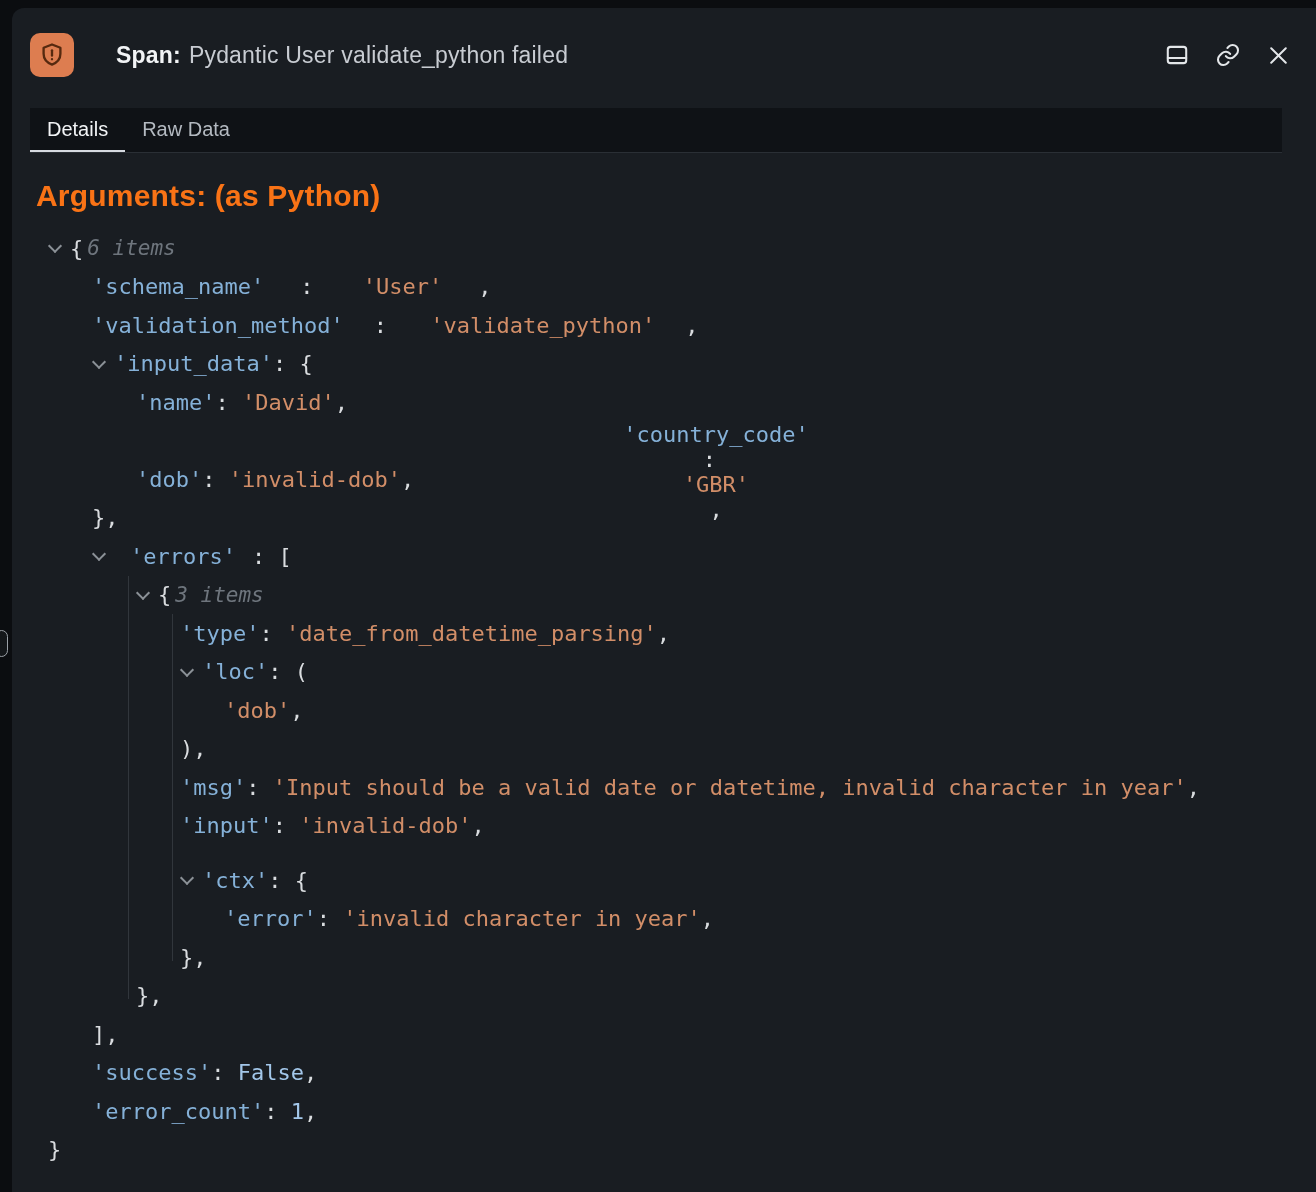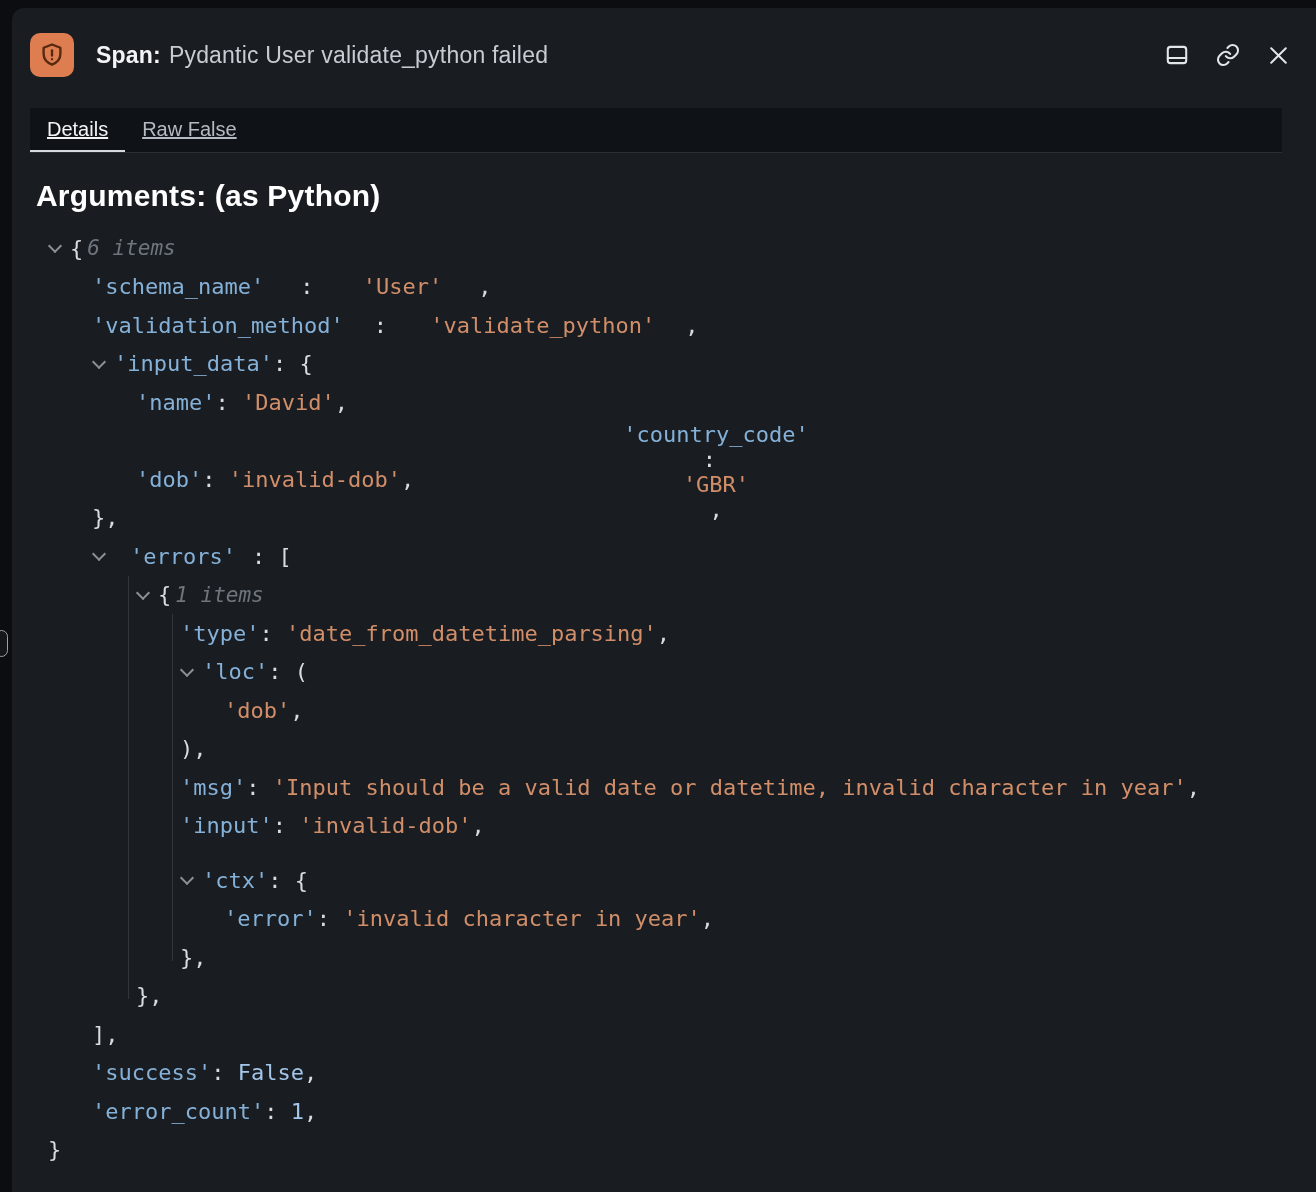--- a/index.html
+++ b/index.html
@@ -5,46 +5,46 @@
   * { margin:0; padding:0; box-sizing:border-box; }
   html,body { width:1316px; height:1192px; overflow:hidden; background:#0b0d10; font-family:"Liberation Sans", sans-serif; }
 
   .panel {
     position:absolute; left:12px; top:8px; right:0; bottom:0;
     background:#191d22; border-top-left-radius:12px;
   }
 
   
   .hdr {
-    height:94px; display:flex; align-items:center; padding:0 24px 0 18px;
+    height:94px; display:flex; align-items:center; padding:0 24px 0 18px;gap:20px;
   }
   .hdr-icon {
     width:44px; height:44px; border-radius:10px; background:#dd7d50;
     display:flex; align-items:center; justify-content:center; flex:0 0 auto;
   }
   .hdr-title { margin-left:22px; font-size:23px; color:#c8ccd2; letter-spacing:.2px; white-space:nowrap; }
   .hdr-title b { color:#f2f4f6; font-weight:700; margin-right:8px; }
   .hdr-actions { margin-left:auto; display:flex; align-items:center; gap:24px; }
   .act-btn { width:27px; height:27px; display:flex; align-items:center; justify-content:center; cursor:pointer; }
   .act-btn svg { stroke:#e3e6e9; fill:none; stroke-width:1.9; stroke-linecap:round; stroke-linejoin:round; }
 
   
   .tabstrip {
     margin:6px 34px 0 18px; height:45px; background:#0f1216;
     display:flex; align-items:stretch; border-bottom:1px solid #2a2f35;
   }
   .tab {
     display:flex; align-items:center; padding:0 17px; font-size:20px;
-    color:#b4bac1; cursor:pointer; border-bottom:2px solid transparent;text-decoration:underline;
+    color:#b4bac1; cursor:pointer; border-bottom:2px solid transparent;
   }
   .tab.active { color:#f2f4f6; border-bottom-color:#d6dae0; }
 
   
   .content { padding:26px 20px 0 24px; }
-  .heading { font-size:30px; font-weight:700; color:#ffffff; letter-spacing:.2px; }
+  .heading { font-size:30px; font-weight:700; color:#f97316; letter-spacing:.2px; }
 
   
   .code { position:relative; margin-top:16px; font-family:"DejaVu Sans Mono", monospace; font-size:22px; }
   .code-line { height:38.5px; display:flex; align-items:center; white-space:pre; }
   .chev { width:22px; display:inline-flex; align-items:center; justify-content:flex-start; cursor:pointer; flex:0 0 auto; }
   .chev::before {
     content:''; width:8px; height:8px; margin-left:2px; margin-top:-4px;
     border-right:2px solid #8b9197; border-bottom:2px solid #8b9197;
     transform:rotate(45deg);
   }
@@ -92,36 +92,36 @@
         <svg width="25" height="25" viewBox="0 0 24 24">
             <line x1="5" y1="5" x2="19" y2="19"></line>
             <line x1="19" y1="5" x2="5" y2="19"></line>
           </svg>
       </div>
     </div>
   </div>
 
   <div class="tabstrip">
     <div class="tab active">Details</div>
-    <div class="tab">Raw False</div>
+    <div class="tab">Raw Data</div>
   </div>
 
   <div class="content">
     <div class="heading">Arguments: (as Python)</div>
     <div class="code">
         <div class="code-line" style="padding-left: 12px;"><span class="chev"></span><span class="t-p">{</span><span class="t-m">6 items</span></div>
         <div class="code-line" style="padding-left: 56px; gap: 36px;"><span class="t-k">'schema_name'</span><span class="t-p">: </span><span class="t-s">'User'</span><span class="t-p">,</span></div>
         <div class="code-line" style="padding-left: 56px; gap: 30px;"><span class="t-k">'validation_method'</span><span class="t-p">: </span><span class="t-s">'validate_python'</span><span class="t-p">,</span></div>
         <div class="code-line" style="padding-left: 56px;"><span class="chev"></span><span class="t-k">'input_data'</span><span class="t-p">: {</span></div>
         <div class="code-line" style="padding-left: 100px;"><span class="t-k">'name'</span><span class="t-p">: </span><span class="t-s">'David'</span><span class="t-p">,</span></div>
         <div class="code-line" style="padding-left: 100px; flex-direction: column;"><span class="t-k">'country_code'</span><span class="t-p">: </span><span class="t-s">'GBR'</span><span class="t-p">,</span></div>
         <div class="code-line" style="padding-left: 100px;"><span class="t-k">'dob'</span><span class="t-p">: </span><span class="t-s">'invalid-dob'</span><span class="t-p">,</span></div>
         <div class="code-line" style="padding-left: 56px;"><span class="t-p">},</span></div>
         <div class="code-line" style="padding-left: 56px; gap: 16px;"><span class="chev"></span><span class="t-k">'errors'</span><span class="t-p">: [</span></div>
-        <div class="code-line" style="padding-left: 100px;"><span class="chev"></span><span class="t-p">{</span><span class="t-m">1 items</span></div>
+        <div class="code-line" style="padding-left: 100px;"><span class="chev"></span><span class="t-p">{</span><span class="t-m">3 items</span></div>
         <div class="code-line" style="padding-left: 144px;"><span class="t-k">'type'</span><span class="t-p">: </span><span class="t-s">'date_from_datetime_parsing'</span><span class="t-p">,</span></div>
         <div class="code-line" style="padding-left: 144px;"><span class="chev"></span><span class="t-k">'loc'</span><span class="t-p">: (</span></div>
         <div class="code-line" style="padding-left: 188px;"><span class="t-s">'dob'</span><span class="t-p">,</span></div>
         <div class="code-line" style="padding-left: 144px;"><span class="t-p">),</span></div>
         <div class="code-line" style="padding-left: 144px;"><span class="t-k">'msg'</span><span class="t-p">: </span><span class="t-s">'Input should be a valid date or datetime, invalid character in year'</span><span class="t-p">,</span></div>
         <div class="code-line" style="padding-left: 144px;"><span class="t-k">'input'</span><span class="t-p">: </span><span class="t-s">'invalid-dob'</span><span class="t-p">,</span></div>
         <div class="code-line" style="padding-left: 144px; margin-top: 16px;"><span class="chev"></span><span class="t-k">'ctx'</span><span class="t-p">: {</span></div>
         <div class="code-line" style="padding-left: 188px;"><span class="t-k">'error'</span><span class="t-p">: </span><span class="t-s">'invalid character in year'</span><span class="t-p">,</span></div>
         <div class="code-line" style="padding-left: 144px;"><span class="t-p">},</span></div>
         <div class="code-line" style="padding-left: 100px;"><span class="t-p">},</span></div>

